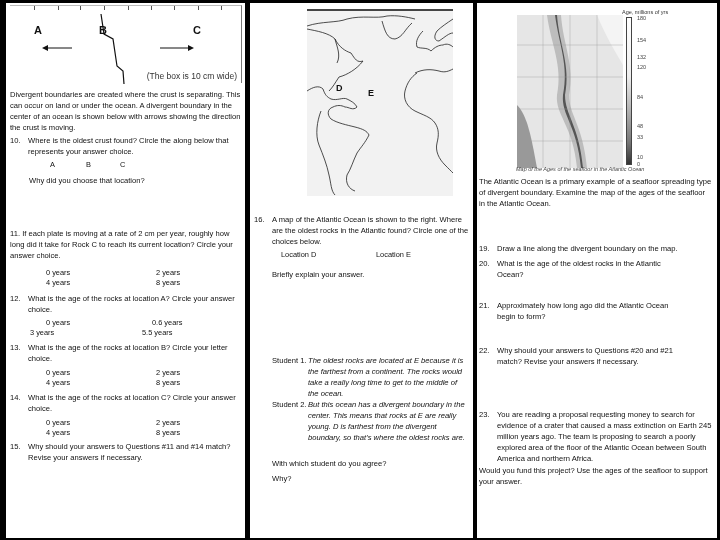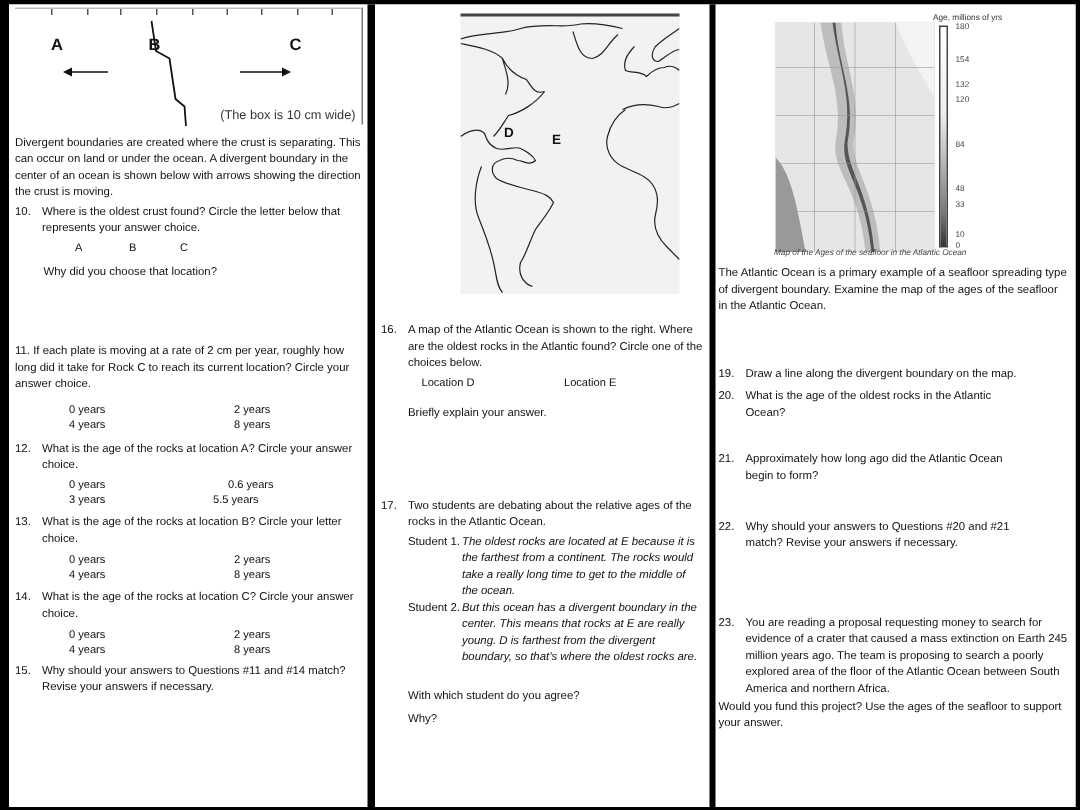--- a/index.html
+++ b/index.html
@@ -63,21 +63,21 @@
         <line x1="150" y1="42" x2="180" y2="42" stroke="#111" stroke-width="1"></line>
         <polygon points="184,42 178,39 178,45" fill="#111"></polygon>
       </svg>
       <span class="caption">(The box is 10 cm wide)</span>
     </div>
 
     <div class="txt" style="position:absolute;left:4px;top:86px;width:232px">Divergent boundaries are created where the crust is separating.  This can occur on land or under the ocean.  A divergent boundary in the center of an ocean is shown below with arrows showing the direction the crust is moving.</div>
 
     <div class="q" style="left:4px;top:132px;width:232px">
       <span class="num">10.</span>
-      <div class="body">Where is the oldest crust found? Circle the letter below that represents your answer  choice.</div>
+      <div class="body">Where is the oldest crust found? Circle the along below that represents your answer  choice.</div>
     </div>
     <div class="choices" style="left:0;top:156px;width:232px;height:11px">
       <span style="left:44px">A</span>
       <span style="left:80px">B</span>
       <span style="left:114px">C</span>
     </div>
     <div class="txt" style="position:absolute;left:23px;top:172px">Why did you choose that location?</div>
 
     <div class="txt" style="position:absolute;left:4px;top:225px;width:234px">
       <span>11.</span>
@@ -90,21 +90,21 @@
       <span style="left:150px;top:10px">8 years</span>
     </div>
 
     <div class="q" style="left:4px;top:290px;width:232px">
       <span class="num">12.</span>
       <div class="body">What is the age of the rocks at location A? Circle your answer choice.</div>
     </div>
     <div class="choices" style="left:0;top:314px;width:232px;height:22px">
       <span style="left:40px;top:0">0 years</span>
       <span style="left:146px;top:0">0.6 years</span>
-      <span style="left:40px;top:10px">3 years</span>
+      <span style="left:24px;top:10px">3 years</span>
       <span style="left:136px;top:10px">5.5 years</span>
     </div>
 
     <div class="q" style="left:4px;top:339px;width:232px">
       <span class="num">13.</span>
       <div class="body">What is the age of the rocks at location B? Circle your letter choice.</div>
     </div>
     <div class="choices" style="left:0;top:364px;width:232px;height:22px">
       <span style="left:40px;top:0">0 years</span>
       <span style="left:150px;top:0">2 years</span>
@@ -153,24 +153,20 @@
     <div class="q" style="left:4px;top:211px;width:216px">
       <span class="num">16.</span>
       <div class="body">A map of the Atlantic Ocean is shown to the right. Where are the oldest rocks in the Atlantic found? Circle one of the choices below.</div>
     </div>
     <div class="choices" style="left:0;top:246px;width:220px;height:11px">
       <span style="left:31px">Location D</span>
       <span style="left:126px">Location E</span>
     </div>
     <div class="txt" style="position:absolute;left:22px;top:266px">Briefly explain your answer.</div>
 
-    <div class="q" style="left:4px;top:328px;width:216px">
-      <span class="num">17.</span>
-      <div class="body">Two students are debating about the relative ages of the rocks in the Atlantic Ocean.</div>
-    </div>
     <div class="txt" style="position:absolute;left:22px;top:352px;width:196px">
       <span style="position:absolute;left:0;top:0">Student 1.</span>
       <div class="it" style="margin-left:36px;text-indent:0">The oldest rocks are located at E because it is the farthest from a continent. The rocks would take a really long time to get to the middle of the ocean.</div>
     </div>
     <div class="txt" style="position:absolute;left:22px;top:396px;width:196px">
       <span style="position:absolute;left:0;top:0">Student 2.</span>
       <div class="it" style="margin-left:36px">But this ocean has a divergent boundary in the center. This means that rocks at E are really young. D is farthest from the divergent boundary, so that’s where the oldest rocks are.</div>
     </div>
     <div class="txt" style="position:absolute;left:22px;top:455px">With which student do you agree?</div>
     <div class="txt" style="position:absolute;left:22px;top:470px">Why?</div>

